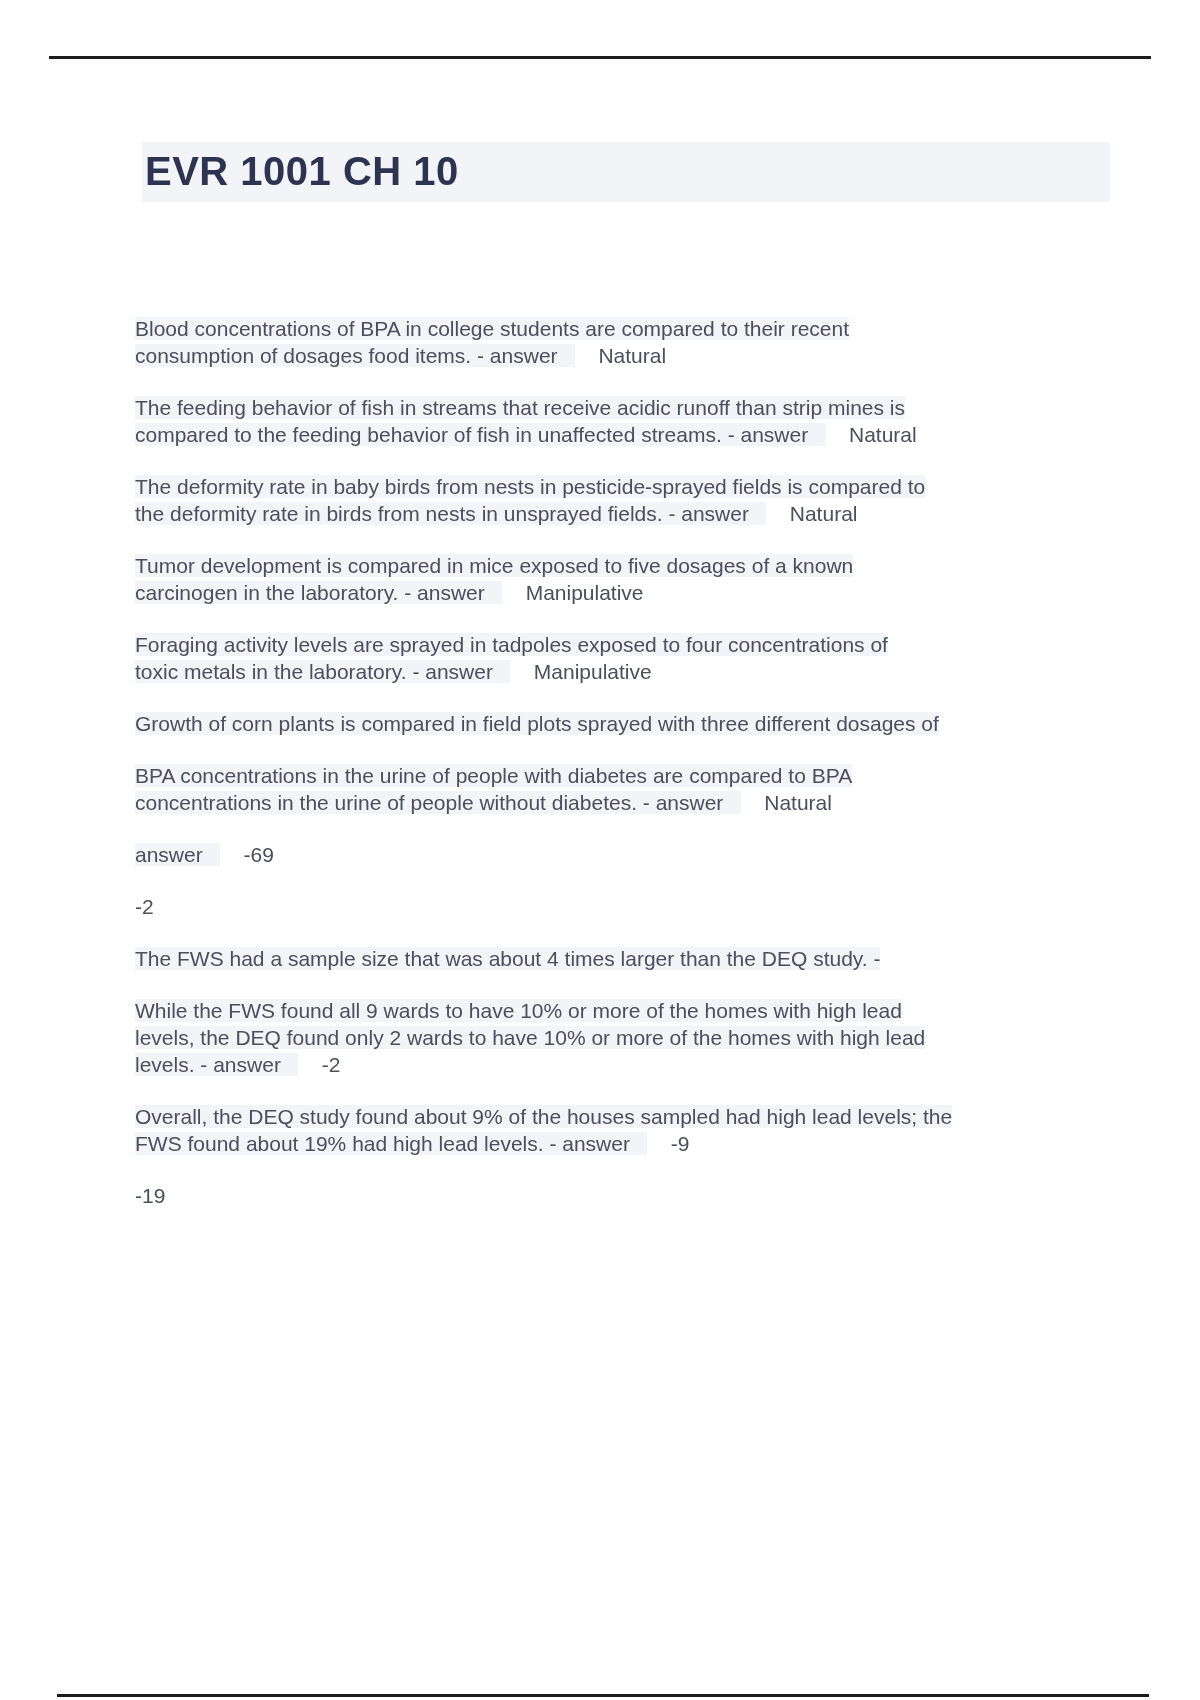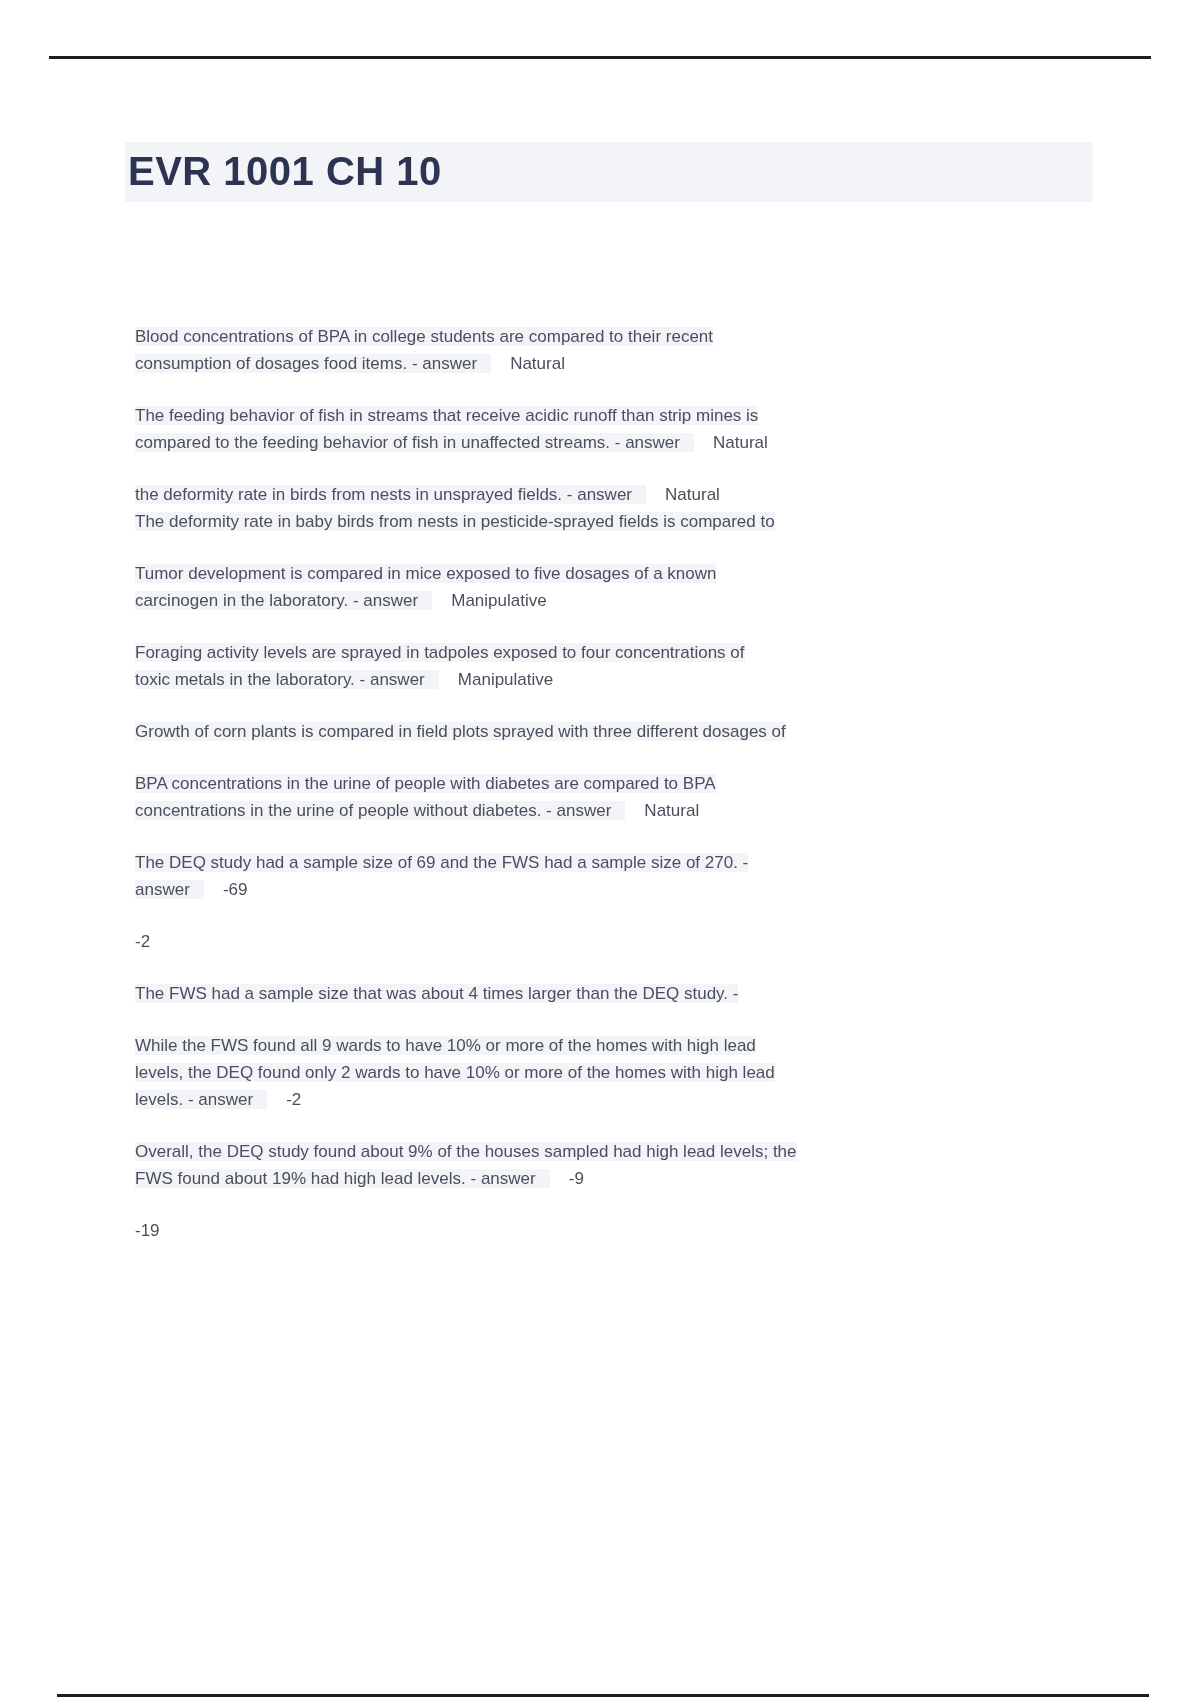--- a/index.html
+++ b/index.html
@@ -6,33 +6,33 @@
   body{
     width:1200px;height:1700px;background:#ffffff;
     font-family:"Liberation Sans", sans-serif;
     position:relative;overflow:hidden;
   }
   .page{position:absolute;inset:0;background:var(--bg,#ffffff);}
   .rule{position:absolute;height:3px;background:var(--rule,#1d1d1d);}
   .rule-top{left:49px;width:1102px;top:56px;}
   .rule-bottom{left:57px;width:1092px;top:1694px;}
   .title-bar{
-    position:absolute;left:125px;top:142px;width:965px;
+    position:absolute;left:142px;top:142px;width:965px;
     background:var(--hl,#f3f4f8);
     padding:8px 0 10px 3px;
   }
   .title-bar span{
     font-size:40px;font-weight:bold;color:var(--title,#2c3452);
     line-height:42px;letter-spacing:0.5px;white-space:pre;
   }
   .content{
     position:absolute;left:135px;top:315px;width:1010px;
     color:var(--body,#4a4f5b);
   }
-  .para{margin:8px 0 25px 0;font-size:17px;line-height:27px;}
+  .para{margin:0 0 25px 0;font-size:21px;line-height:27px;}
   .line{white-space:pre;min-height:27px;}
   .line span{white-space:pre;}
   .hl{background:var(--hl,#f3f4f8);}
   .plain{background:transparent;}
 </style>
 </head>
 <body style="--bg: #ffffff; --title: #2c3452; --body: #4a4f5b; --hl: #f3f4f8; --rule: #1d1d1d;">
 
 <div class="page">
   <div class="rule rule-top"></div>
@@ -44,40 +44,39 @@
   <div class="content">
       <div class="para">
         <div class="line"><span class="hl">Blood concentrations of BPA in college students are compared to their recent</span></div>
         <div class="line"><span class="hl">consumption of dosages food items. - answer   </span><span class="plain">    Natural</span></div>
       </div>
       <div class="para">
         <div class="line"><span class="hl">The feeding behavior of fish in streams that receive acidic runoff than strip mines is</span></div>
         <div class="line"><span class="hl">compared to the feeding behavior of fish in unaffected streams. - answer   </span><span class="plain">    Natural</span></div>
       </div>
       <div class="para">
+        <div class="line"><span class="hl">The deformity rate in baby birds from nests in pesticide-sprayed fields is compared to</span></div>
         <div class="line"><span class="hl">the deformity rate in birds from nests in unsprayed fields. - answer   </span><span class="plain">    Natural</span></div>
-        <div class="line"><span class="hl">The deformity rate in baby birds from nests in pesticide-sprayed fields is compared to</span></div>
       </div>
       <div class="para">
         <div class="line"><span class="hl">Tumor development is compared in mice exposed to five dosages of a known</span></div>
         <div class="line"><span class="hl">carcinogen in the laboratory. - answer   </span><span class="plain">    Manipulative</span></div>
       </div>
       <div class="para">
         <div class="line"><span class="hl">Foraging activity levels are sprayed in tadpoles exposed to four concentrations of</span></div>
         <div class="line"><span class="hl">toxic metals in the laboratory. - answer   </span><span class="plain">    Manipulative</span></div>
       </div>
       <div class="para">
         <div class="line"><span class="hl">Growth of corn plants is compared in field plots sprayed with three different dosages of</span></div>
       </div>
       <div class="para">
         <div class="line"><span class="hl">BPA concentrations in the urine of people with diabetes are compared to BPA</span></div>
         <div class="line"><span class="hl">concentrations in the urine of people without diabetes. - answer   </span><span class="plain">    Natural</span></div>
       </div>
       <div class="para">
-        <div class="line"><span class="hl">The DEQ study had a sample size of 69 and the FWS had a sample size of 270. -</span></div>
         <div class="line"><span class="hl">answer   </span><span class="plain">    -69</span></div>
       </div>
       <div class="para">
         <div class="line"><span class="plain">-2</span></div>
       </div>
       <div class="para">
         <div class="line"><span class="hl">The FWS had a sample size that was about 4 times larger than the DEQ study. -</span></div>
       </div>
       <div class="para">
         <div class="line"><span class="hl">While the FWS found all 9 wards to have 10% or more of the homes with high lead</span></div>

